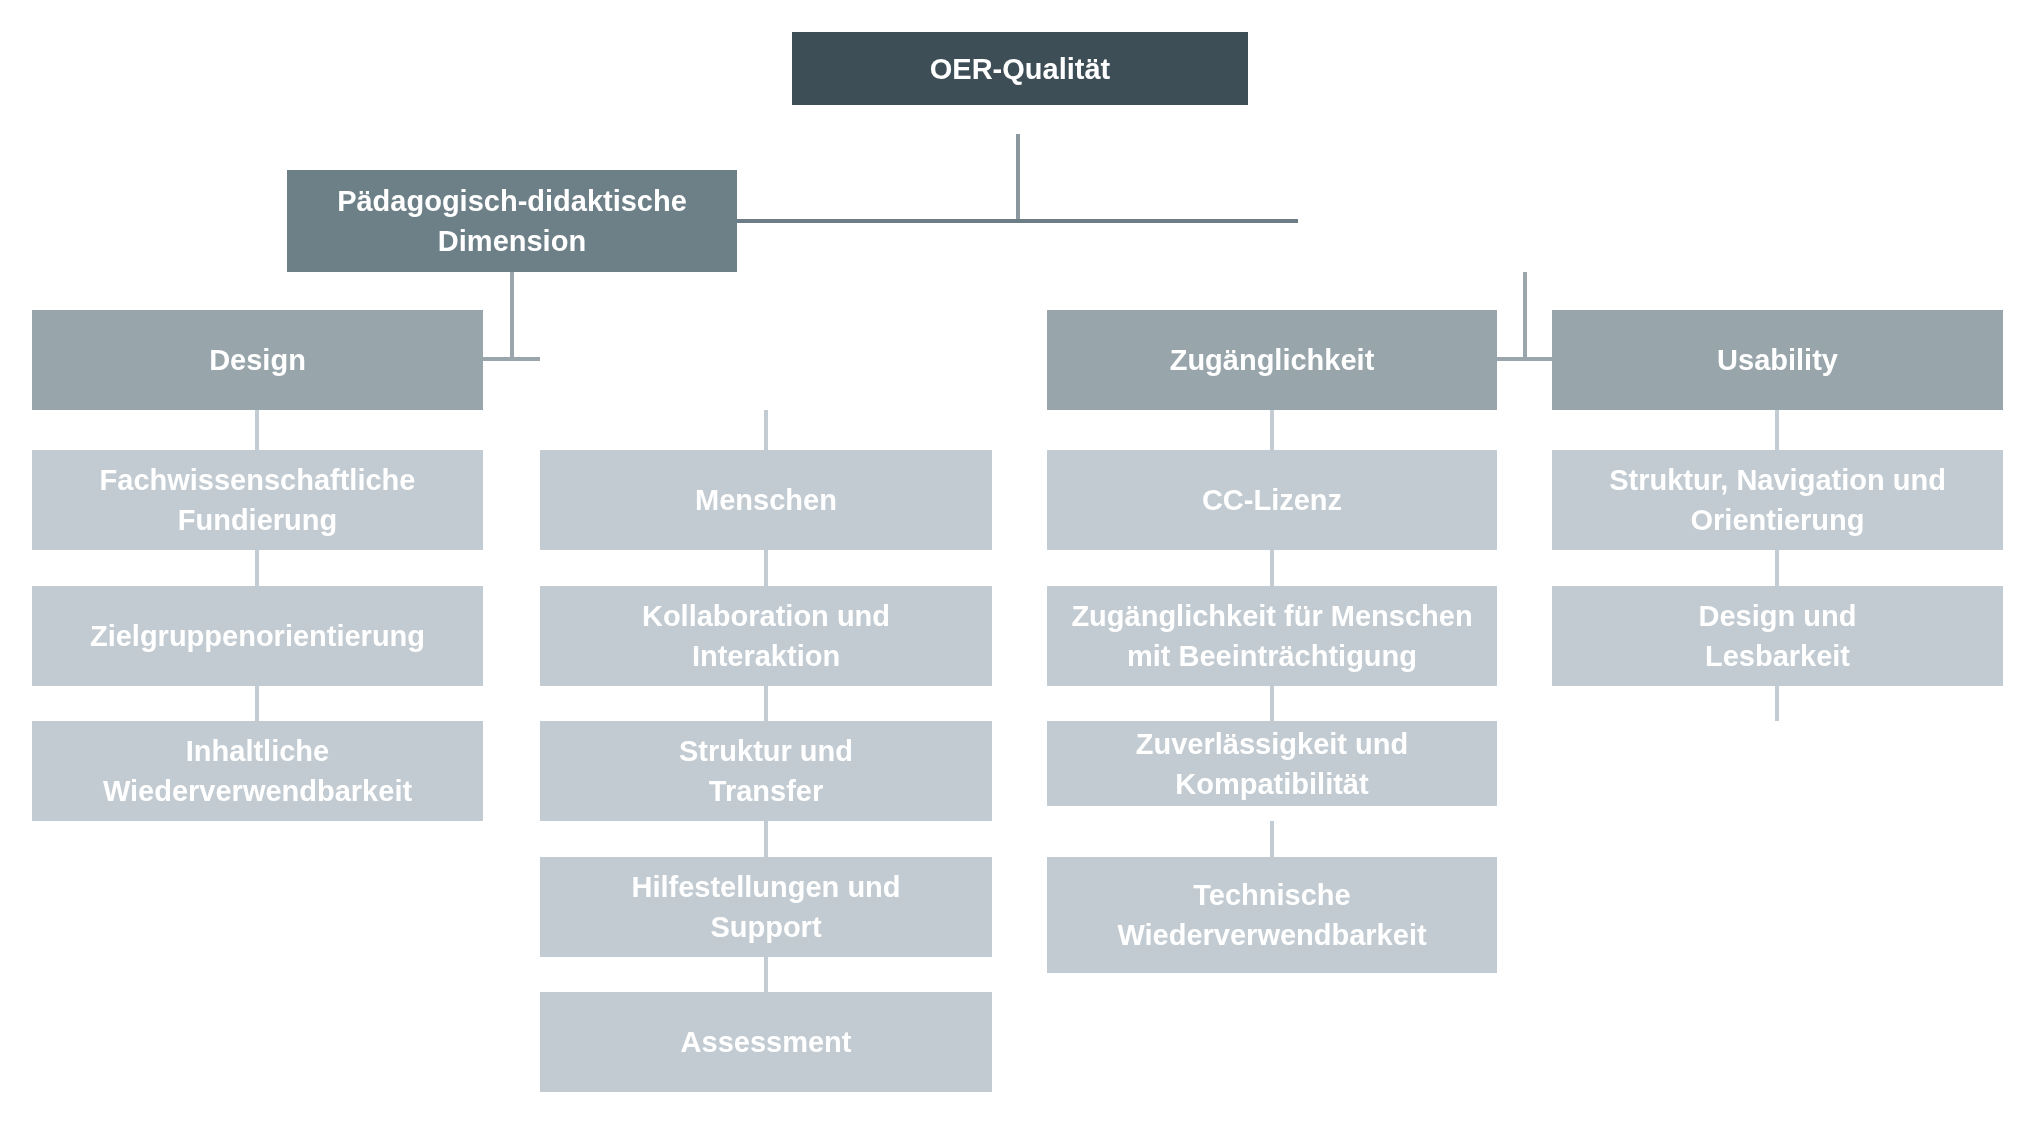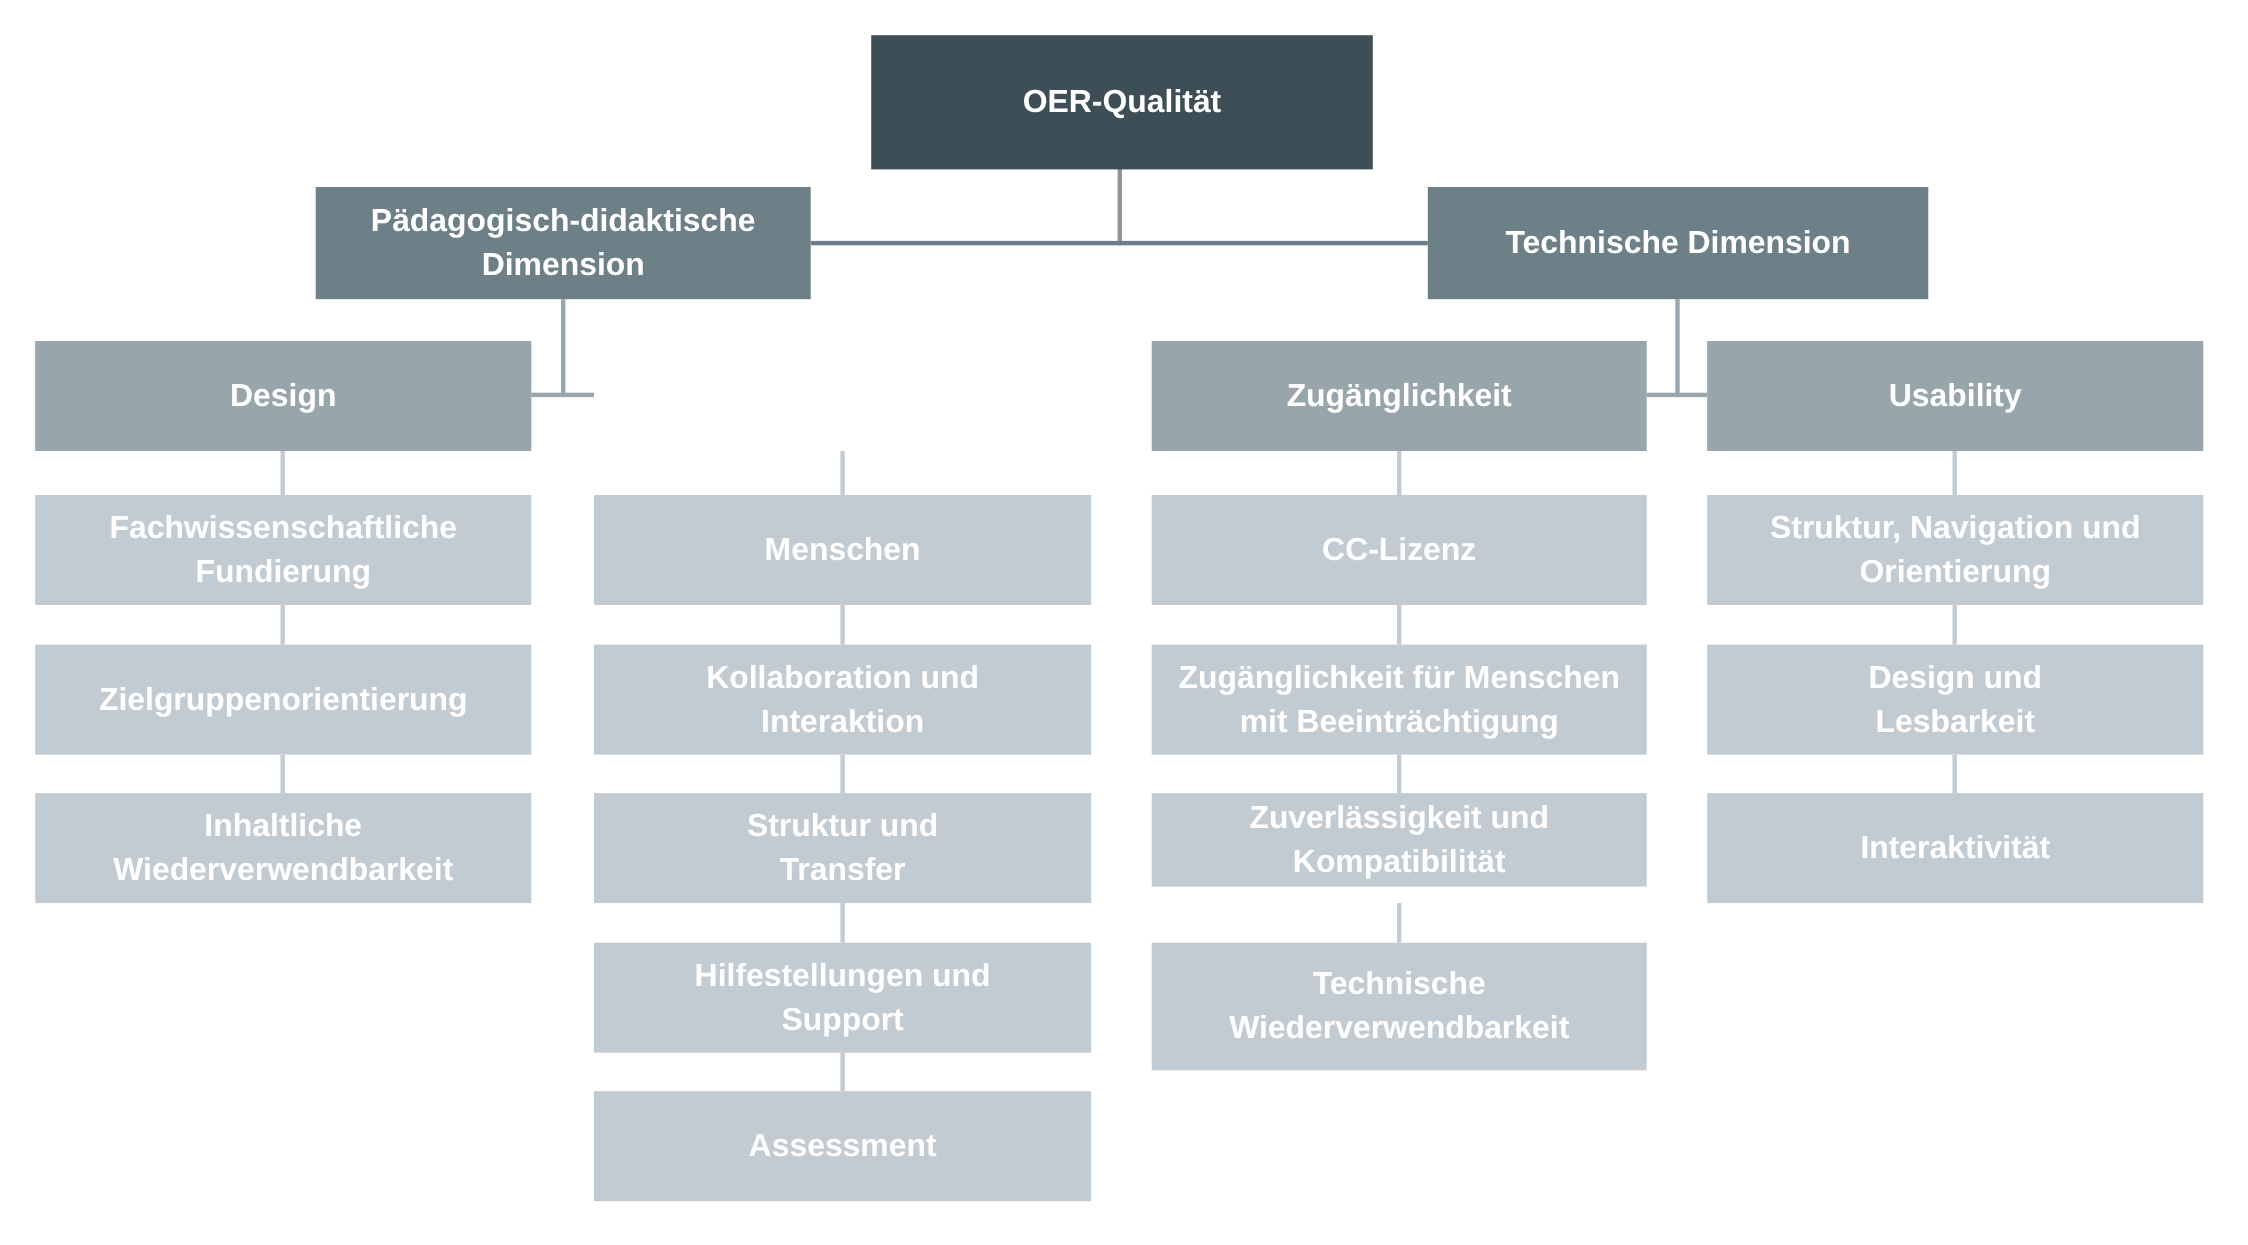--- a/index.html
+++ b/index.html
@@ -61,25 +61,24 @@
 
   <div class="conn c-light" style="left:1270px;top:410px;width:4px;height:40px"></div>
   <div class="conn c-light" style="left:1270px;top:550px;width:4px;height:36px"></div>
   <div class="conn c-light" style="left:1270px;top:686px;width:4px;height:35px"></div>
   <div class="conn c-light" style="left:1270px;top:821px;width:4px;height:36px"></div>
 
   <div class="conn c-light" style="left:1775px;top:410px;width:4px;height:40px"></div>
   <div class="conn c-light" style="left:1775px;top:550px;width:4px;height:36px"></div>
   <div class="conn c-light" style="left:1775px;top:686px;width:4px;height:35px"></div>
 
-  <div class="node lvl1" style="left:792px;top:32px;width:456px;height:122px">OER-Qualität</div>
+  <div class="node lvl1" style="left:792px;top:32px;width:456px;height:73px">OER-Qualität</div>
 
   <div class="node lvl2" style="left:287px;top:170px;width:450px;height:102px">Pädagogisch-didaktische
 Dimension</div>
-  <div class="node lvl2" style="left:1298px;top:170px;width:455px;height:102px">Technische Dimension</div>
 
   <div class="node lvl3" style="left:32px;top:310px;width:451px;height:100px">Design</div>
   <div class="node lvl3" style="left:1047px;top:310px;width:450px;height:100px">Zugänglichkeit</div>
   <div class="node leaf" style="left:32px;top:450px;width:451px;height:100px">Fachwissenschaftliche
 Fundierung</div>
 
   <div class="node lvl3" style="left:1552px;top:310px;width:451px;height:100px">Usability</div>
   <div class="node leaf" style="left:32px;top:586px;width:451px;height:100px">Zielgruppenorientierung</div>
   <div class="node leaf" style="left:32px;top:721px;width:451px;height:100px">Inhaltliche
 Wiederverwendbarkeit</div>
@@ -98,15 +97,14 @@
 mit Beeinträchtigung</div>
   <div class="node leaf" style="left:1047px;top:721px;width:450px;height:85px">Zuverlässigkeit und
 Kompatibilität</div>
   <div class="node leaf" style="left:1047px;top:857px;width:450px;height:116px">Technische
 Wiederverwendbarkeit</div>
 
   <div class="node leaf" style="left:1552px;top:450px;width:451px;height:100px">Struktur, Navigation und
 Orientierung</div>
   <div class="node leaf" style="left:1552px;top:586px;width:451px;height:100px">Design und
 Lesbarkeit</div>
-  <div class="node leaf" style="left:1552px;top:721px;width:451px;height:100px">Interaktivität</div>
 
 </div>
 
 </body></html>

